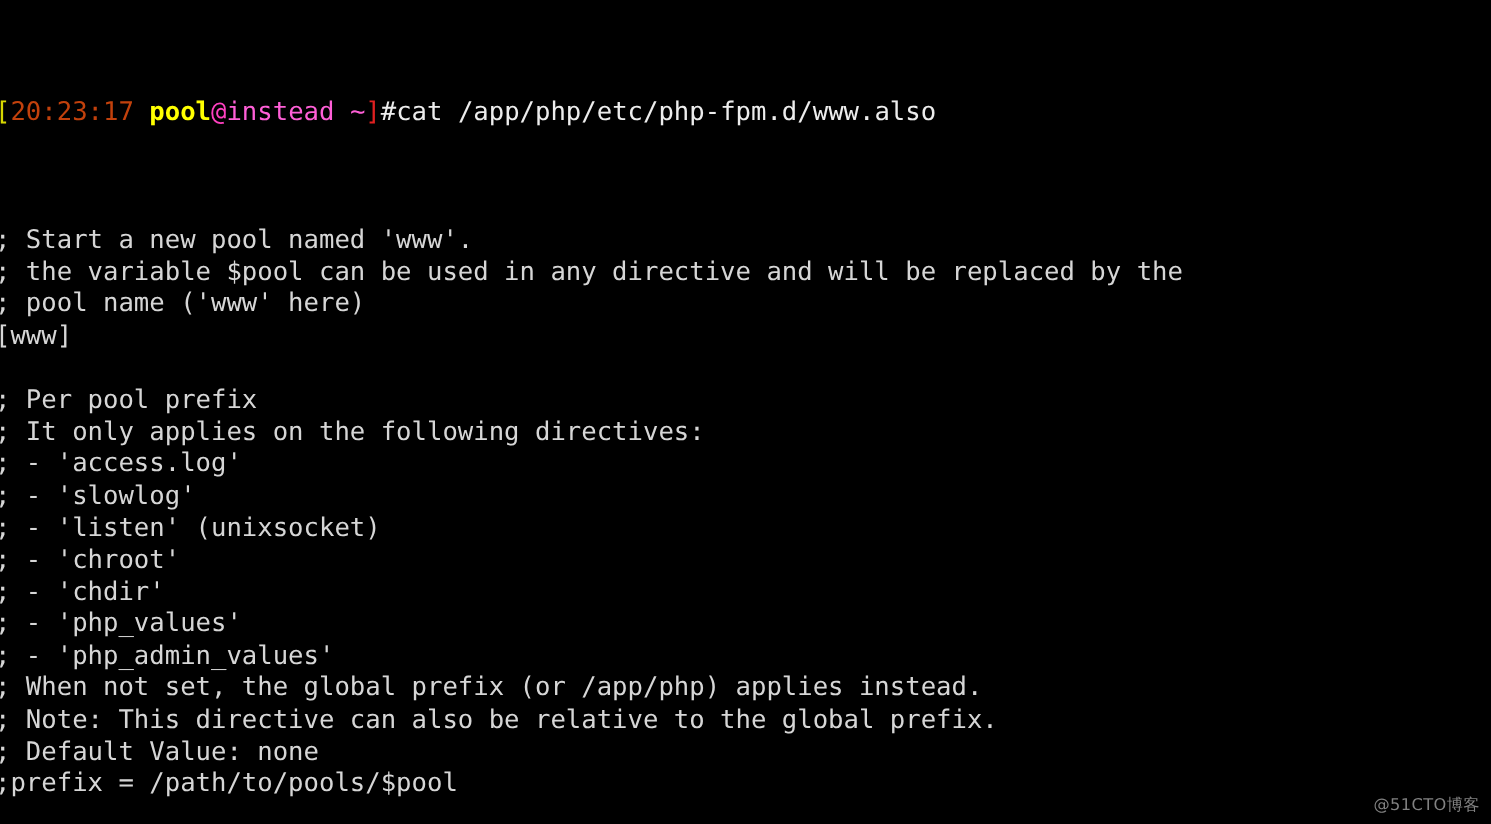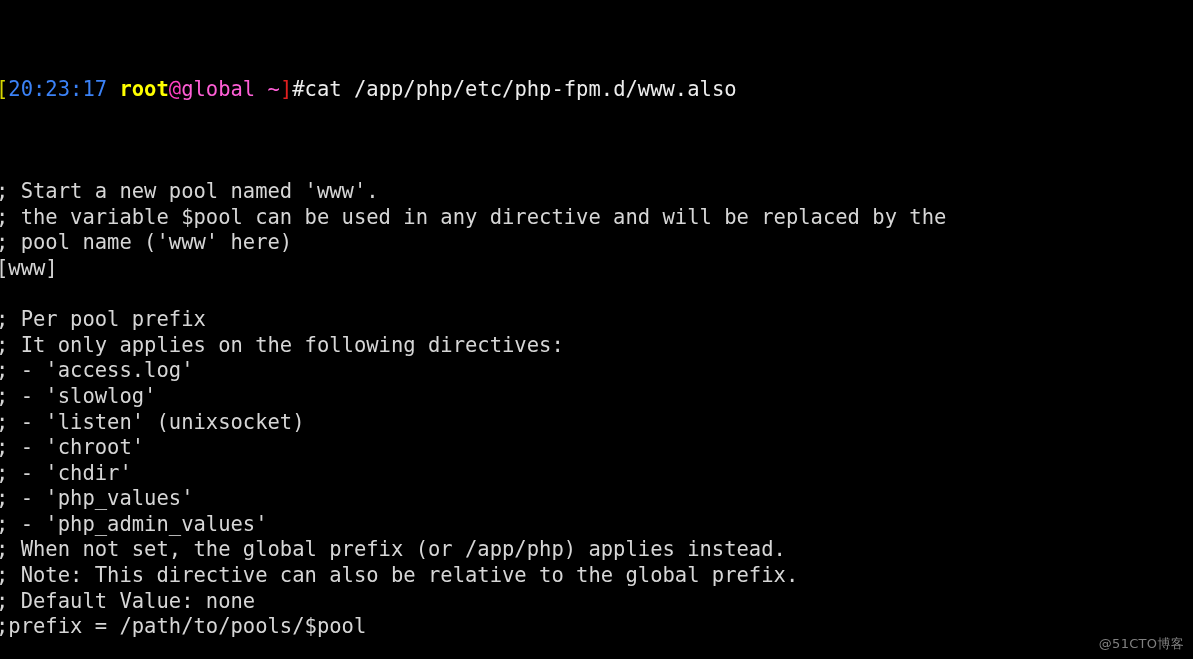--- a/index.html
+++ b/index.html
@@ -39,21 +39,21 @@
     height: 25.6px;
     color: #d6d6d6;
   }
 
   .line.blank {
     color: transparent;
   }
 
   
   .p-bracket   { color: #d7d700; }
-  .p-time      { color: #3b82f6; }
+  .p-time      { color: #c2410c; }
   .p-user      { color: #ffff00; font-weight: bold; }
   .p-at        { color: #ff40c0; }
   .p-host      { color: #ff5fd7; }
   .p-tilde     { color: #ff5fd7; }
   .p-rbracket  { color: #e02020; }
   .p-cmd       { color: #ededed; }
 
   #watermark {
     position: absolute;
     right: 9px;
@@ -67,21 +67,21 @@
     text-align: center;
   }
 </style>
 </head>
 <body>
 
 <div id="terminal">
 
   <div id="screen">
 
-    <div class="line"><span class="p-bracket">[</span><span class="p-time">20:23:17</span><span class="p-time"> </span><span class="p-user">root</span><span class="p-at">@</span><span class="p-host">global</span><span class="p-tilde"> </span><span class="p-tilde">~</span><span class="p-rbracket">]</span><span class="p-cmd">#cat /app/php/etc/php-fpm.d/www.also</span></div>
+    <div class="line"><span class="p-bracket">[</span><span class="p-time">20:23:17</span><span class="p-time"> </span><span class="p-user">pool</span><span class="p-at">@</span><span class="p-host">instead</span><span class="p-tilde"> </span><span class="p-tilde">~</span><span class="p-rbracket">]</span><span class="p-cmd">#cat /app/php/etc/php-fpm.d/www.also</span></div>
 
     <div id="output-container"><div class="line">; Start a new pool named 'www'.</div><div class="line">; the variable $pool can be used in any directive and will be replaced by the</div><div class="line">; pool name ('www' here)</div><div class="line">[www]</div><div class="line blank"></div><div class="line">; Per pool prefix</div><div class="line">; It only applies on the following directives:</div><div class="line">; - 'access.log'</div><div class="line">; - 'slowlog'</div><div class="line">; - 'listen' (unixsocket)</div><div class="line">; - 'chroot'</div><div class="line">; - 'chdir'</div><div class="line">; - 'php_values'</div><div class="line">; - 'php_admin_values'</div><div class="line">; When not set, the global prefix (or /app/php) applies instead.</div><div class="line">; Note: This directive can also be relative to the global prefix.</div><div class="line">; Default Value: none</div><div class="line">;prefix = /path/to/pools/$pool</div><div class="line blank"></div></div>
 
   </div>
 
   <div id="watermark">@51CTO博客</div>
 
 </div>
 
 </body></html>

